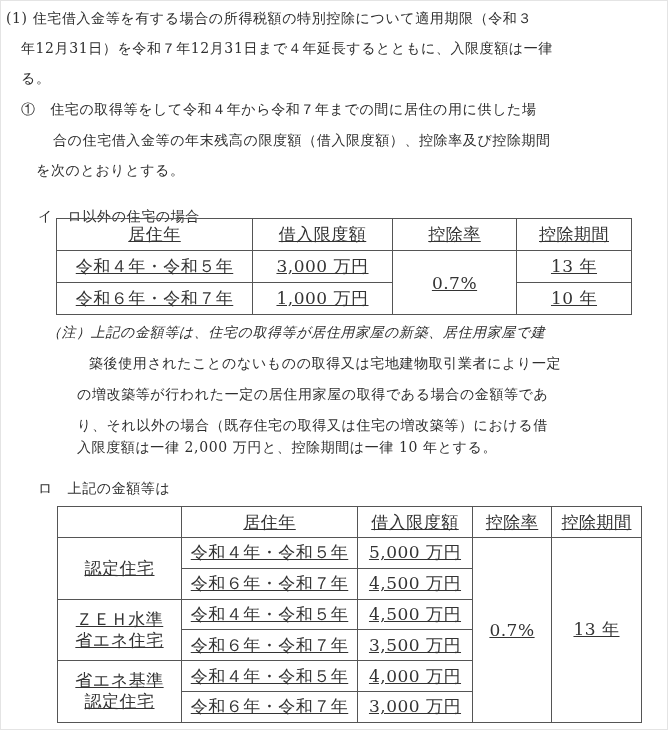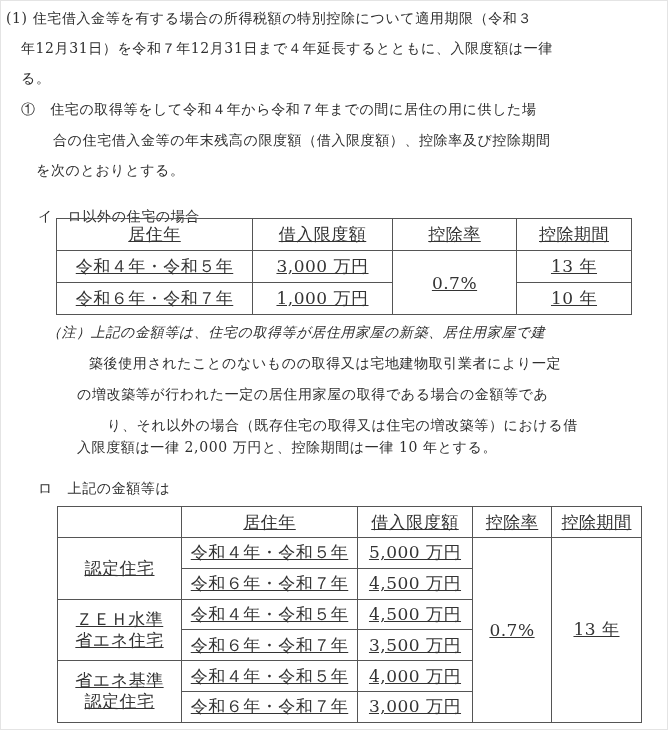--- a/index.html
+++ b/index.html
@@ -66,21 +66,21 @@
     <td>令和６年・令和７年</td>
     <td>1,000 万円</td>
     <td>10 年</td>
   </tr>
 </tbody>
   </table>
 
 <div class="line" style="left:47px; top:321px;font-style:italic;">（注）上記の金額等は、住宅の取得等が居住用家屋の新築、居住用家屋で建</div>
 <div class="line" style="left:77px; top:352px;margin-left:12px;">築後使用されたことのないものの取得又は宅地建物取引業者により一定</div>
 <div class="line" style="left:77px; top:383px;">の増改築等が行われた一定の居住用家屋の取得である場合の金額等であ</div>
-<div class="line" style="left:77px; top:414px;margin-left:30px;">り、それ以外の場合（既存住宅の取得又は住宅の増改築等）における借</div>
+<div class="line" style="left:77px; top:414px;">り、それ以外の場合（既存住宅の取得又は住宅の増改築等）における借</div>
 <div class="line" style="left:77px; top:436px;">入限度額は一律 2,000 万円と、控除期間は一律 10 年とする。</div>
 
 <div class="line" style="left:38px; top:477px;">ロ　上記の金額等は</div>
 
 <table class="t2">
   <tbody>
       <tr>
     <th style="width:123px;"></th>
     <th style="width:175px;">居住年</th>
     <th style="width:114px;">借入限度額</th>

